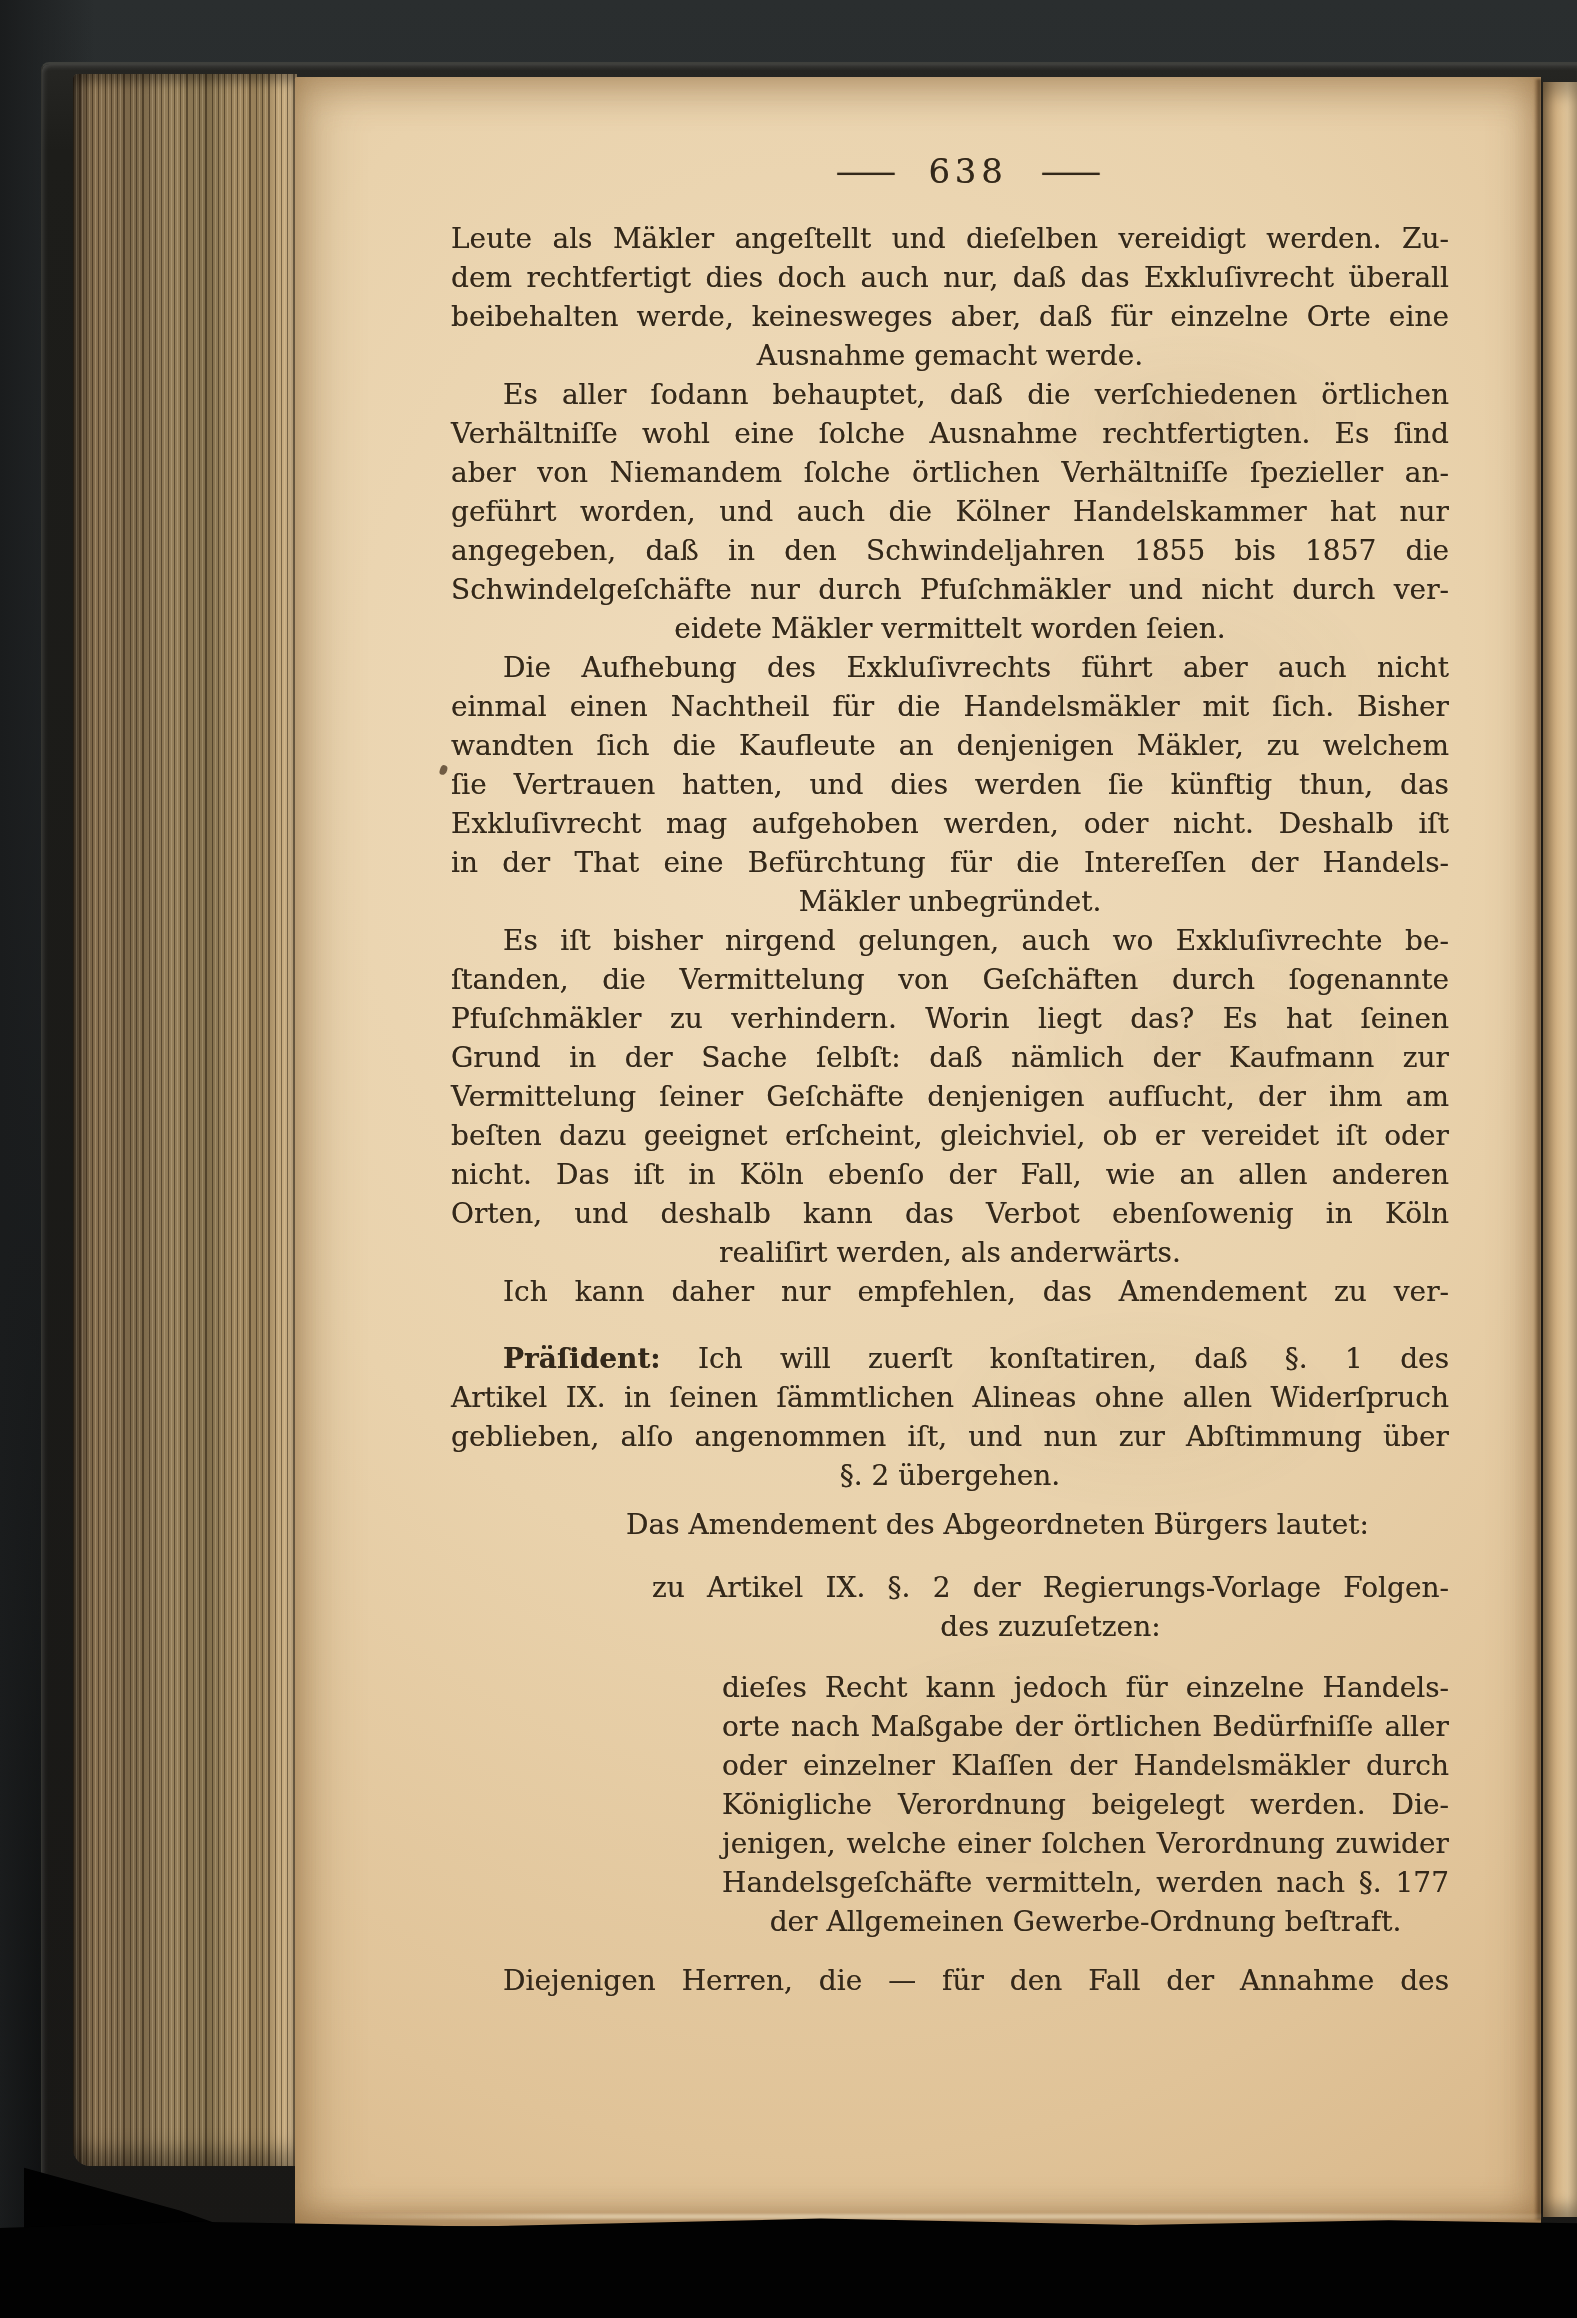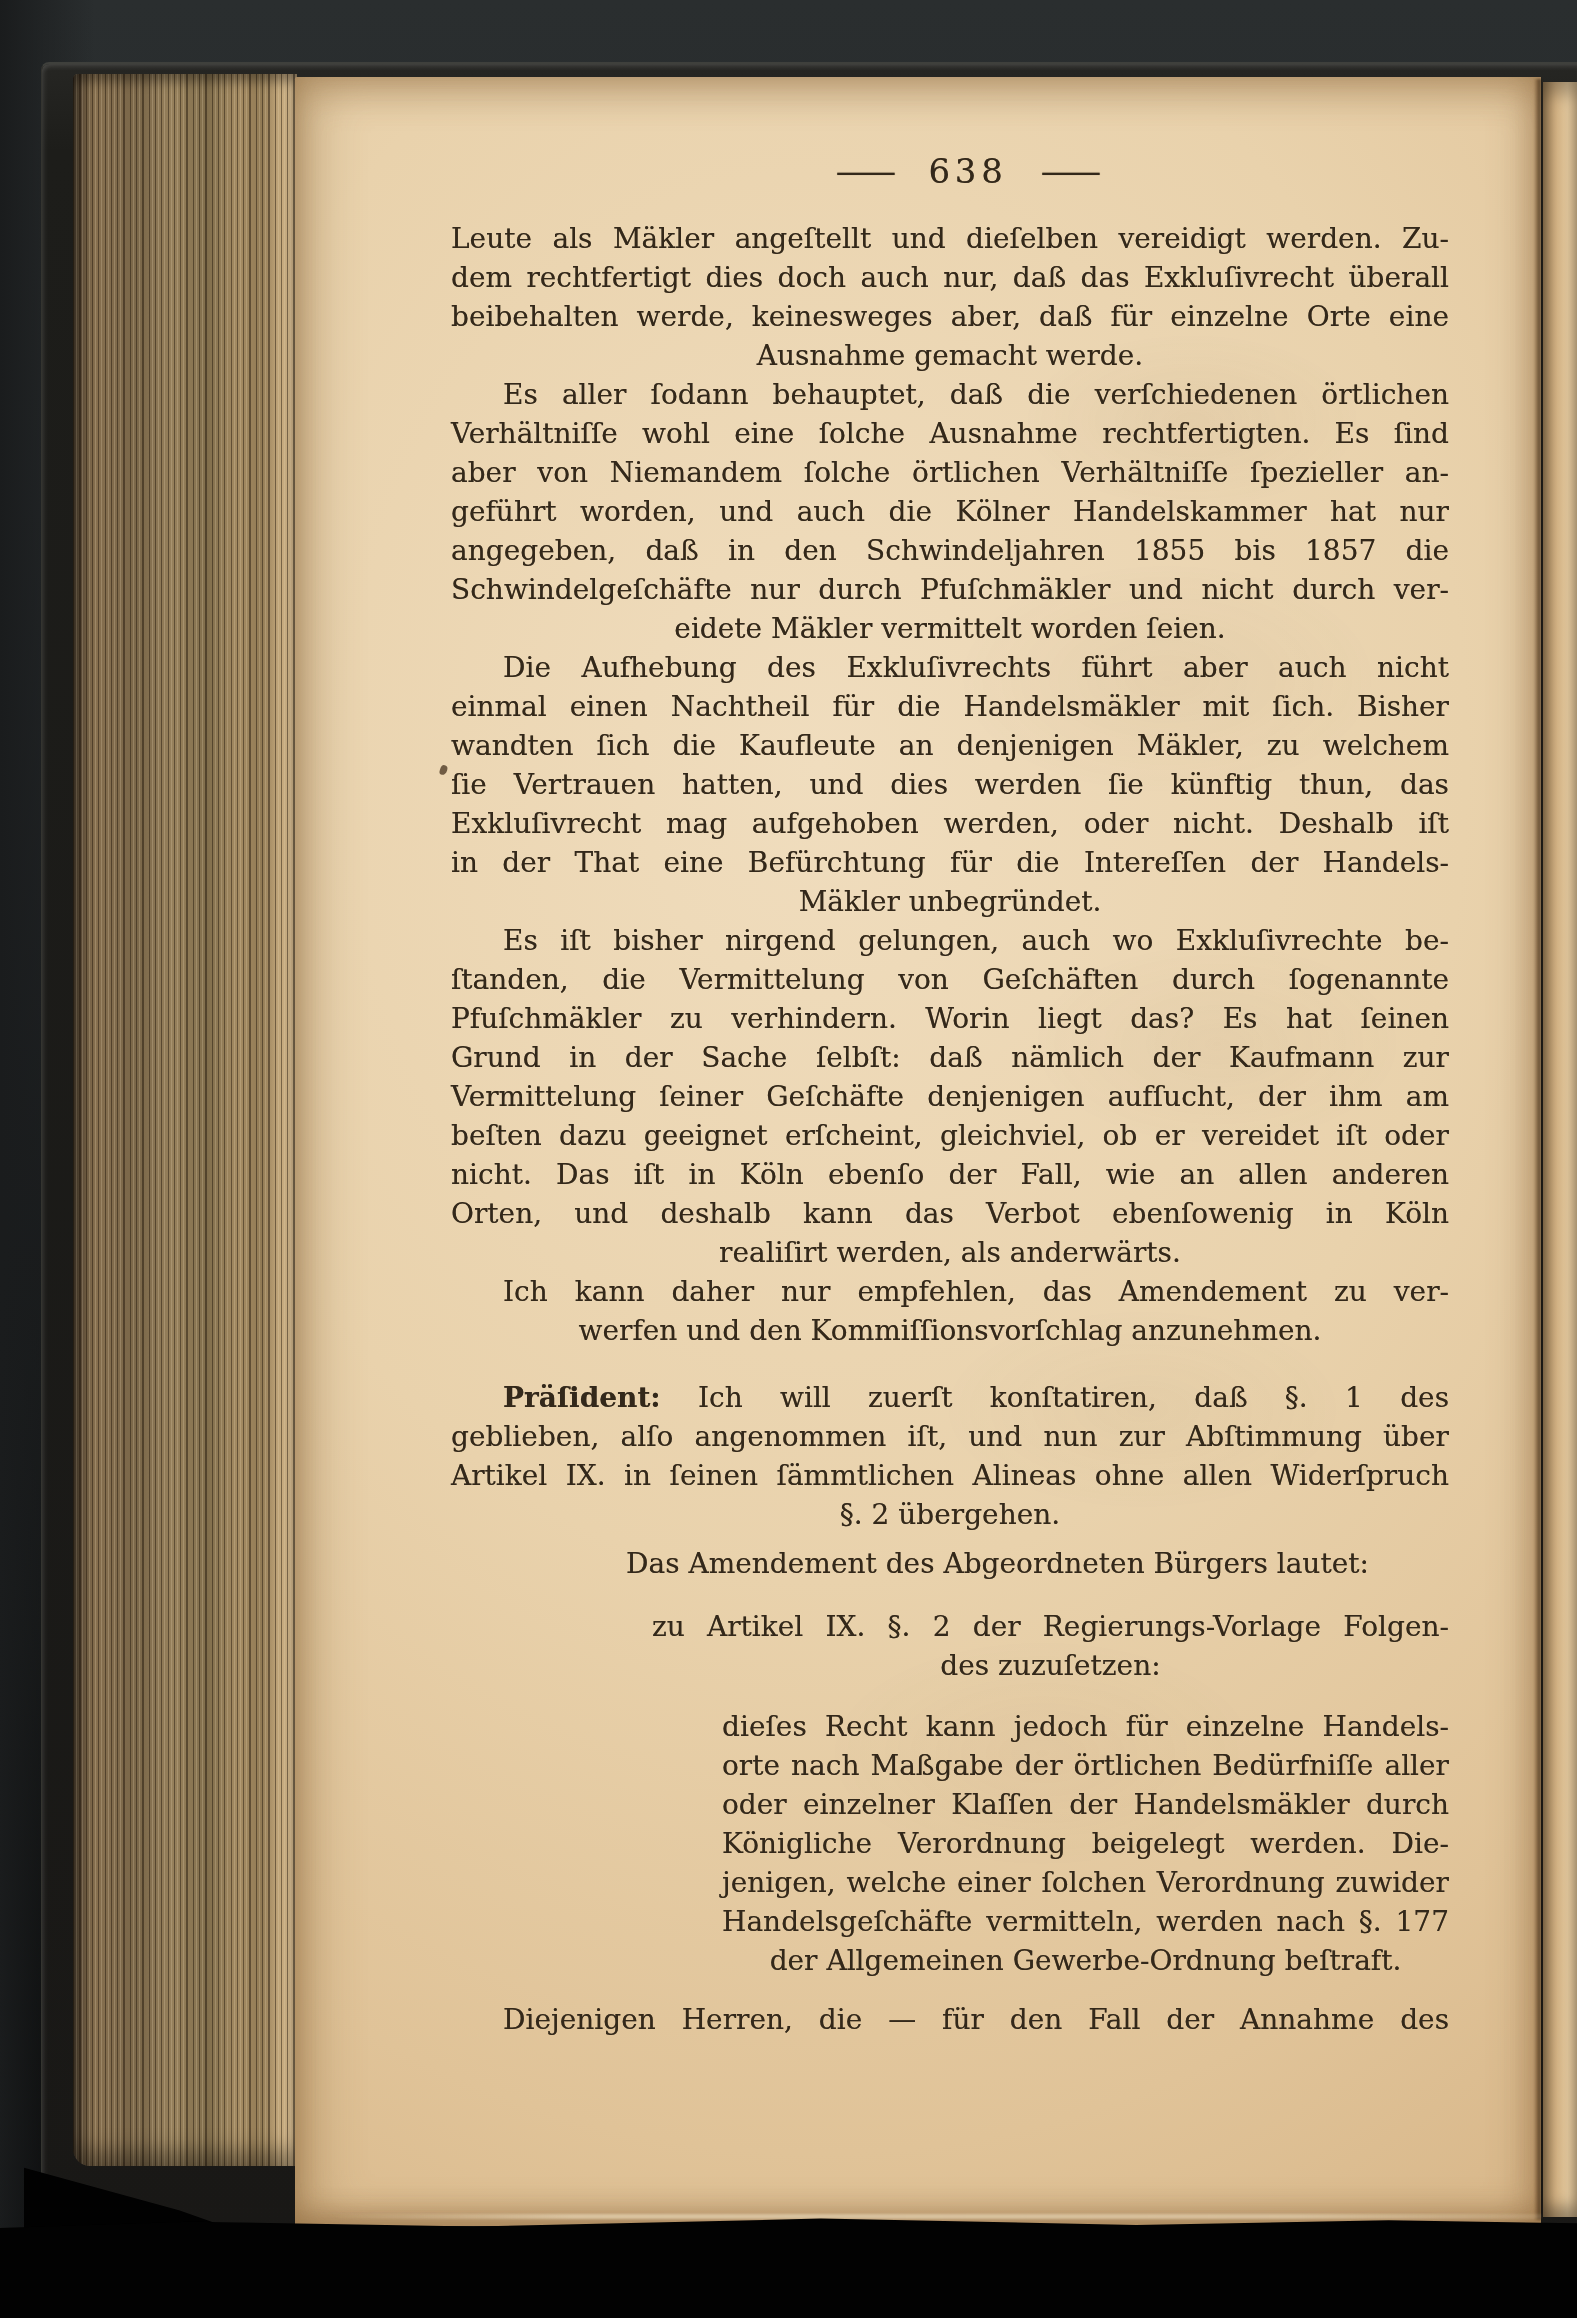--- a/index.html
+++ b/index.html
@@ -140,26 +140,25 @@
         <div class="line just">Pfuſchmäkler zu verhindern.  Worin liegt das?  Es hat ſeinen</div>
         <div class="line just">Grund in der Sache ſelbſt: daß nämlich der Kaufmann zur</div>
         <div class="line just">Vermittelung ſeiner Geſchäfte denjenigen aufſucht, der ihm am</div>
         <div class="line just">beſten dazu geeignet erſcheint, gleichviel, ob er vereidet iſt oder</div>
         <div class="line just">nicht.  Das iſt in Köln ebenſo der Fall, wie an allen anderen</div>
         <div class="line just">Orten, und deshalb kann das Verbot ebenſowenig in Köln</div>
         <div class="line">realiſirt werden, als anderwärts.</div>
       </div>
       <div class="para body ind">
         <div class="line just">Ich kann daher nur empfehlen, das Amendement zu ver-</div>
-        <div class="line">werfen und den Kommiſſionsvorſchlag anzunehmen.</div>
       </div>
       <div class="para body ind mt45">
         <div class="line just"><b>Präſident:</b>  Ich will zuerſt konſtatiren, daß §. 1 des</div>
+        <div class="line just">Artikel IX. in ſeinen ſämmtlichen Alineas ohne allen Widerſpruch</div>
         <div class="line just">geblieben, alſo angenommen iſt, und nun zur Abſtimmung über</div>
-        <div class="line just">Artikel IX. in ſeinen ſämmtlichen Alineas ohne allen Widerſpruch</div>
         <div class="line">§. 2 übergehen.</div>
       </div>
       <div class="para q1 mt12">
         <div class="line">Das Amendement des Abgeordneten Bürgers lautet:</div>
       </div>
       <div class="para q3 mt30">
         <div class="line just">zu Artikel IX. §. 2 der Regierungs-Vorlage Folgen-</div>
         <div class="line">des zuzuſetzen:</div>
       </div>
       <div class="para q4 mt28">

